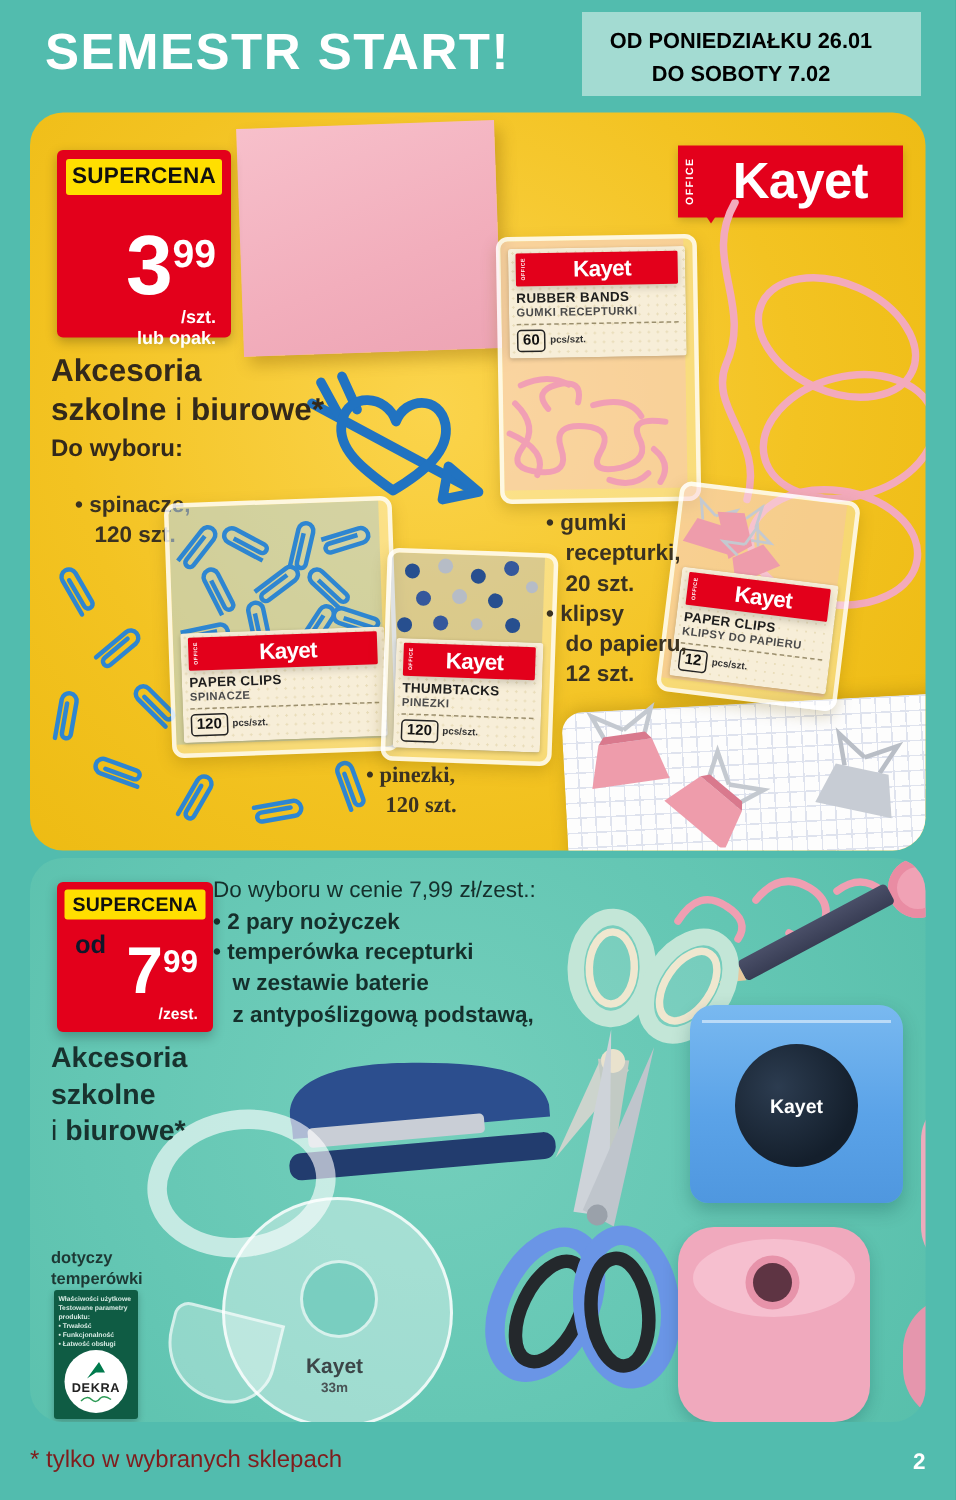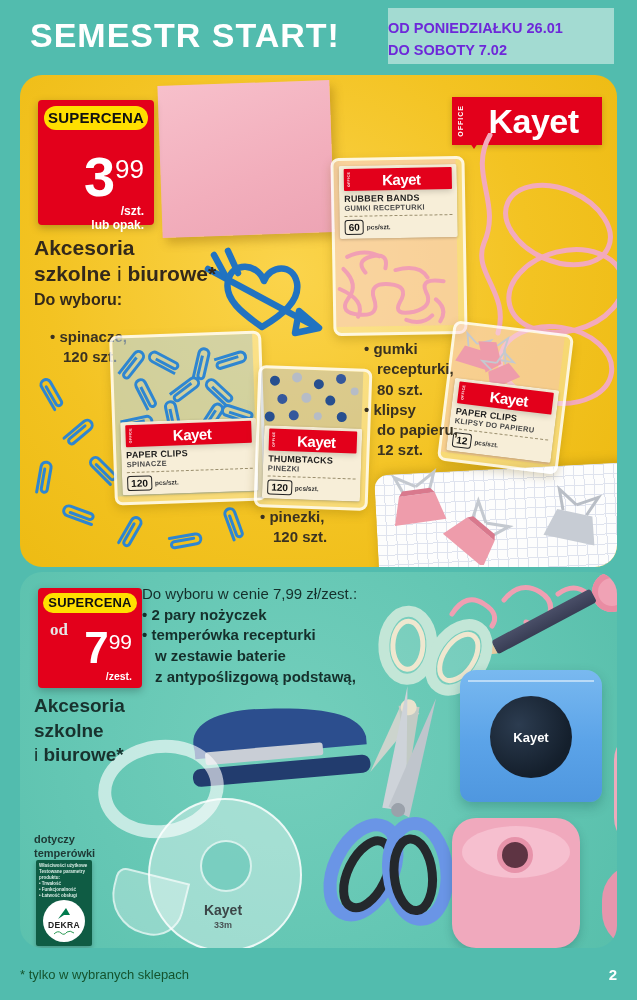--- a/index.html
+++ b/index.html
@@ -2,38 +2,38 @@
 <html><head>
 <meta charset="utf-8">
 <style>
   html,body{margin:0;padding:0;}
   body{font-family:"Liberation Sans", sans-serif; background:#3da99c;}
   .page{position:relative;width:637px;height:1000px;background:#52bcae;overflow:hidden;margin:0 auto;}
 
   
   .header{position:absolute;left:0;top:0;width:637px;height:75px;}
   .hdr-title{position:absolute;left:30px;top:16px;font-size:34px;font-weight:800;color:#fff;letter-spacing:1px;}
-  .date-badge{position:absolute;left:388px;top:8px;width:226px;height:56px;background:#a3dbd2;color:#6d28d9;
-    font-weight:800;font-size:14.5px;text-align:left;padding:9px 14px 0 0;box-sizing:border-box;line-height:1.55;}
+  .date-badge{position:absolute;left:388px;top:8px;width:226px;height:56px;background:#a3dbd2;color:#000000;
+    font-weight:800;font-size:14.5px;text-align:center;padding:9px 14px 0 0;box-sizing:border-box;line-height:1.55;}
 
   
   .panel{position:absolute;left:20px;width:597px;border-radius:22px;overflow:hidden;}
   .panel.yellow{top:75px;height:492px;background:radial-gradient(circle at 45% 40%, #fbd44c 0%, #f3c322 55%, #ecb90f 100%);}
   .panel.mint{top:572px;height:376px;background:radial-gradient(circle at 45% 45%, #74cfbc 0%, #63c6b3 60%, #58bfab 100%);}
 
   
   .badge{position:absolute;background:#e3001b;border-radius:4px;box-shadow:0 3px 8px rgba(0,0,0,.25);}
-  .badge .bhead{background:#ffdf00;color:#101010;font-weight:800;text-align:center;margin:6px;border-radius:12px;
+  .badge .bhead{background:#ffdf00;color:#101010;font-weight:800;text-align:center;margin:6px;border-radius:2px;
     font-size:15px;line-height:24px;letter-spacing:.2px;}
   .badge .bprice{position:relative;color:#fff;text-align:right;padding:0 10px 8px 6px;}
   .badge .pint{font-size:56px;font-weight:800;line-height:.9;}
-  .badge .pdec{font-size:26px;font-weight:400;vertical-align:top;position:relative;top:2px;}
+  .badge .pdec{font-size:26px;font-weight:700;vertical-align:top;position:relative;top:2px;}
   .badge .punit{display:block;font-size:12px;font-weight:800;margin-top:2px;}
   .badge .punit2{display:block;font-size:12px;font-weight:800;}
-  .badge .pprefix{position:absolute;left:12px;top:2px;font-size:17px;font-weight:800;color:#e5e5e5;font-family:Liberation Serif, serif;}
+  .badge .pprefix{position:absolute;left:12px;top:2px;font-size:17px;font-weight:800;color:#0f172a;}
   .badge-top{left:18px;top:25px;width:116px;height:125px;}
   .badge-top .bprice{padding-top:16px;}
   .badge-bot{left:18px;top:16px;width:104px;height:100px;}
   .badge-bot .bhead{font-size:13px;line-height:20px;margin:5px;}
   .badge-bot .bprice{padding-top:10px;}
   .badge-bot .pint{font-size:44px;}
   .badge-bot .pdec{font-size:21px;}
   .badge-bot .punit{font-size:10.5px;}
 
   
@@ -50,21 +50,21 @@
   
   .h-top{position:absolute;left:14px;top:160px;color:#33291b;font-size:21px;font-weight:800;line-height:1.25;}
   .h-top .light{font-weight:400;}
   .sub-top{position:absolute;left:14px;top:216px;color:#33291b;font-size:16px;font-weight:800;}
   .blist{color:#3a3222;font-size:15px;font-weight:600;line-height:1.35;}
   .blist .bl::before{content:"•  ";font-weight:800;}
   .blist .cont{padding-left:13px;}
   .bk-karteczki{position:absolute;left:316px;top:20px;}
   .bk-spinacze{position:absolute;left:30px;top:252px;}
   .bk-gumki{position:absolute;left:344px;top:264px;}
-  .bk-pinezki{position:absolute;left:240px;top:432px;}
+  .bk-pinezki{position:absolute;left:224px;top:432px;font-family:Liberation Serif, serif;}
 
   
   .pbox{position:absolute;background:rgba(255,255,255,.38);border:3px solid rgba(255,255,255,.75);
     border-radius:8px;box-shadow:0 4px 10px rgba(120,90,0,.25);overflow:hidden;}
   .plabel{position:absolute;left:5px;right:5px;background:#f7eed8;border-radius:2px;padding:3px 5px 4px 5px;
     background-image:radial-gradient(#e9ddba 0.7px, transparent 0.7px);background-size:6px 6px;box-shadow:0 1px 3px rgba(0,0,0,.2);}
   .plabel .en{font-size:9px;font-weight:800;color:#1d1d1d;margin-top:3px;letter-spacing:.2px;}
   .plabel .pl{font-size:7.5px;font-weight:600;color:#4a4a4a;letter-spacing:.3px;}
   .plabel .qrow{border-top:1px dashed #9b8f6e;margin-top:3px;padding-top:3px;display:flex;align-items:center;gap:3px;}
   .plabel .qty{border:1.5px solid #222;border-radius:3px;font-size:10px;font-weight:800;color:#111;padding:0 3px;line-height:13px;}
@@ -132,21 +132,21 @@
   .pencil::after{content:"";position:absolute;left:-17px;top:4.5px;border-top:3px solid transparent;border-bottom:3px solid transparent;
     border-right:7px solid #3a3a3a;}
   .pinkroll1{position:absolute;left:594px;top:158px;width:60px;height:118px;background:#ecabbc;border-radius:30px 0 0 30px;}
   .pinkroll2{position:absolute;left:582px;top:292px;width:72px;height:84px;background:#e596ad;border-radius:36px 0 0 36px;}
   .shavdisc{position:absolute;left:572px;top:0px;width:40px;height:40px;background:#f0a2b5;border-radius:50%;
     box-shadow:inset 0 0 0 6px #e98ca3;}
 
   
   .footer{position:absolute;left:0;top:948px;width:637px;height:52px;display:flex;align-items:center;
     justify-content:space-between;padding:0 20px;box-sizing:border-box;}
-  .footer .disc{color:#14532d;font-size:13px;font-weight:400;}
+  .footer .disc{color:#7f1d1d;font-size:16px;font-weight:400;}
   .footer .pg{color:#fff;font-size:15px;font-weight:800;}
 
   svg{display:block;}
 </style>
 </head>
 <body>
 
 <div class="page">
 
   <div class="header">
@@ -363,21 +363,21 @@
         <div class="qrow">
           <span class="qty">12</span>
           <span class="qunit">pcs/szt.</span>
         </div>
       </div>
     </div>
 
     <div class="blist bk-gumki">
       <div class="bl">gumki</div>
       <div class="cont">recepturki,</div>
-      <div class="cont">80 szt.</div>
+      <div class="cont">20 szt.</div>
       <div class="bl">klipsy</div>
       <div class="cont">do papieru,</div>
       <div class="cont">12 szt.</div>
     </div>
 
     <div class="blist bk-pinezki">
       <div class="bl">pinezki,</div>
       <div class="cont">120 szt.</div>
     </div>
   </div>

